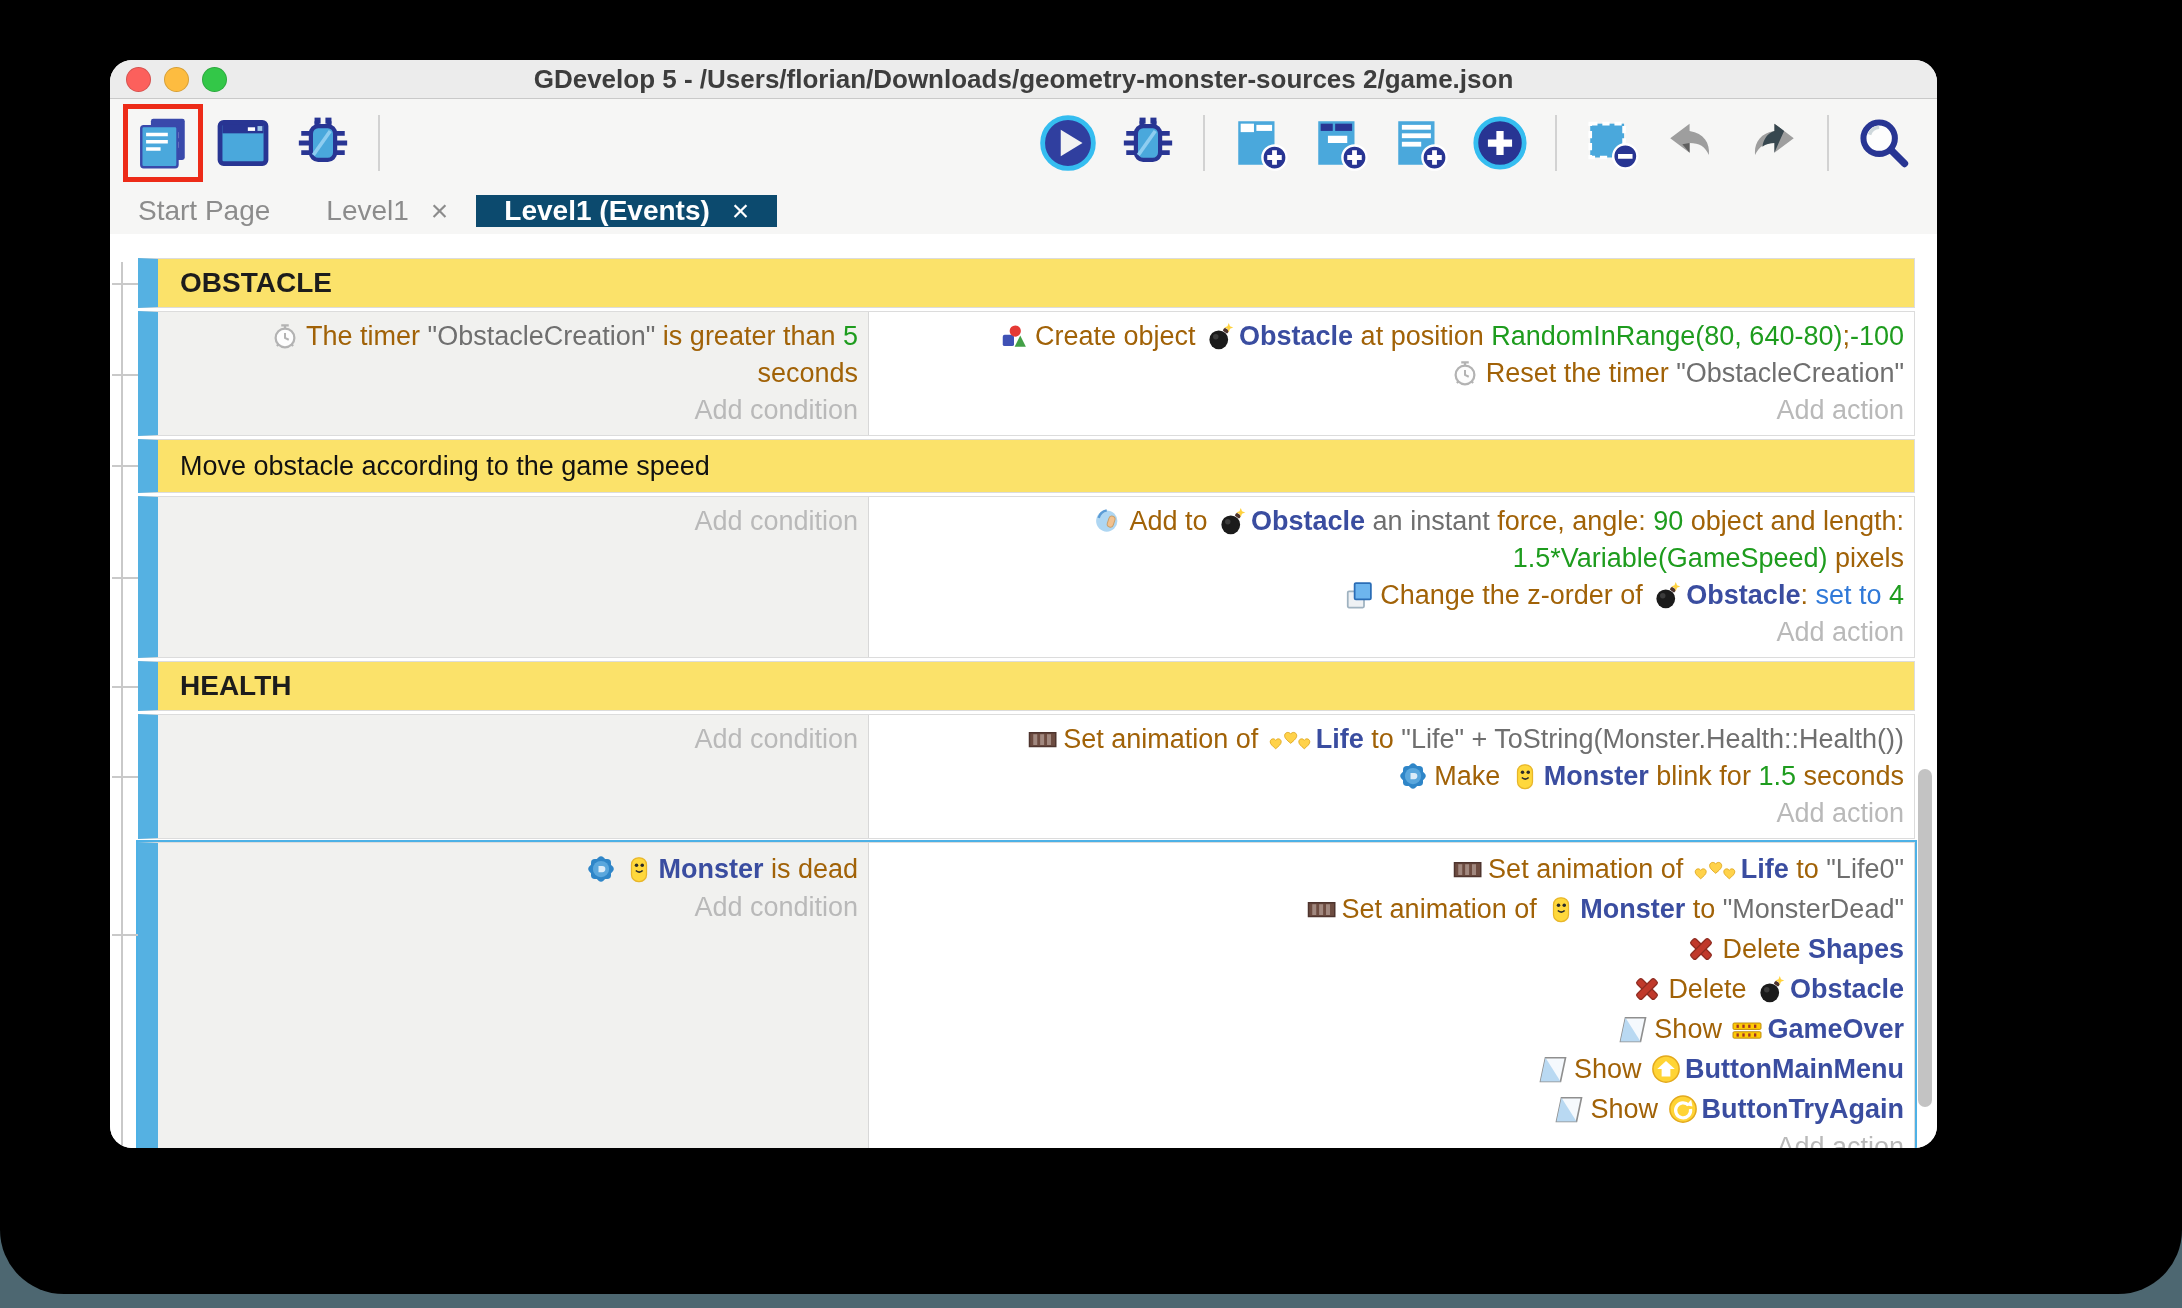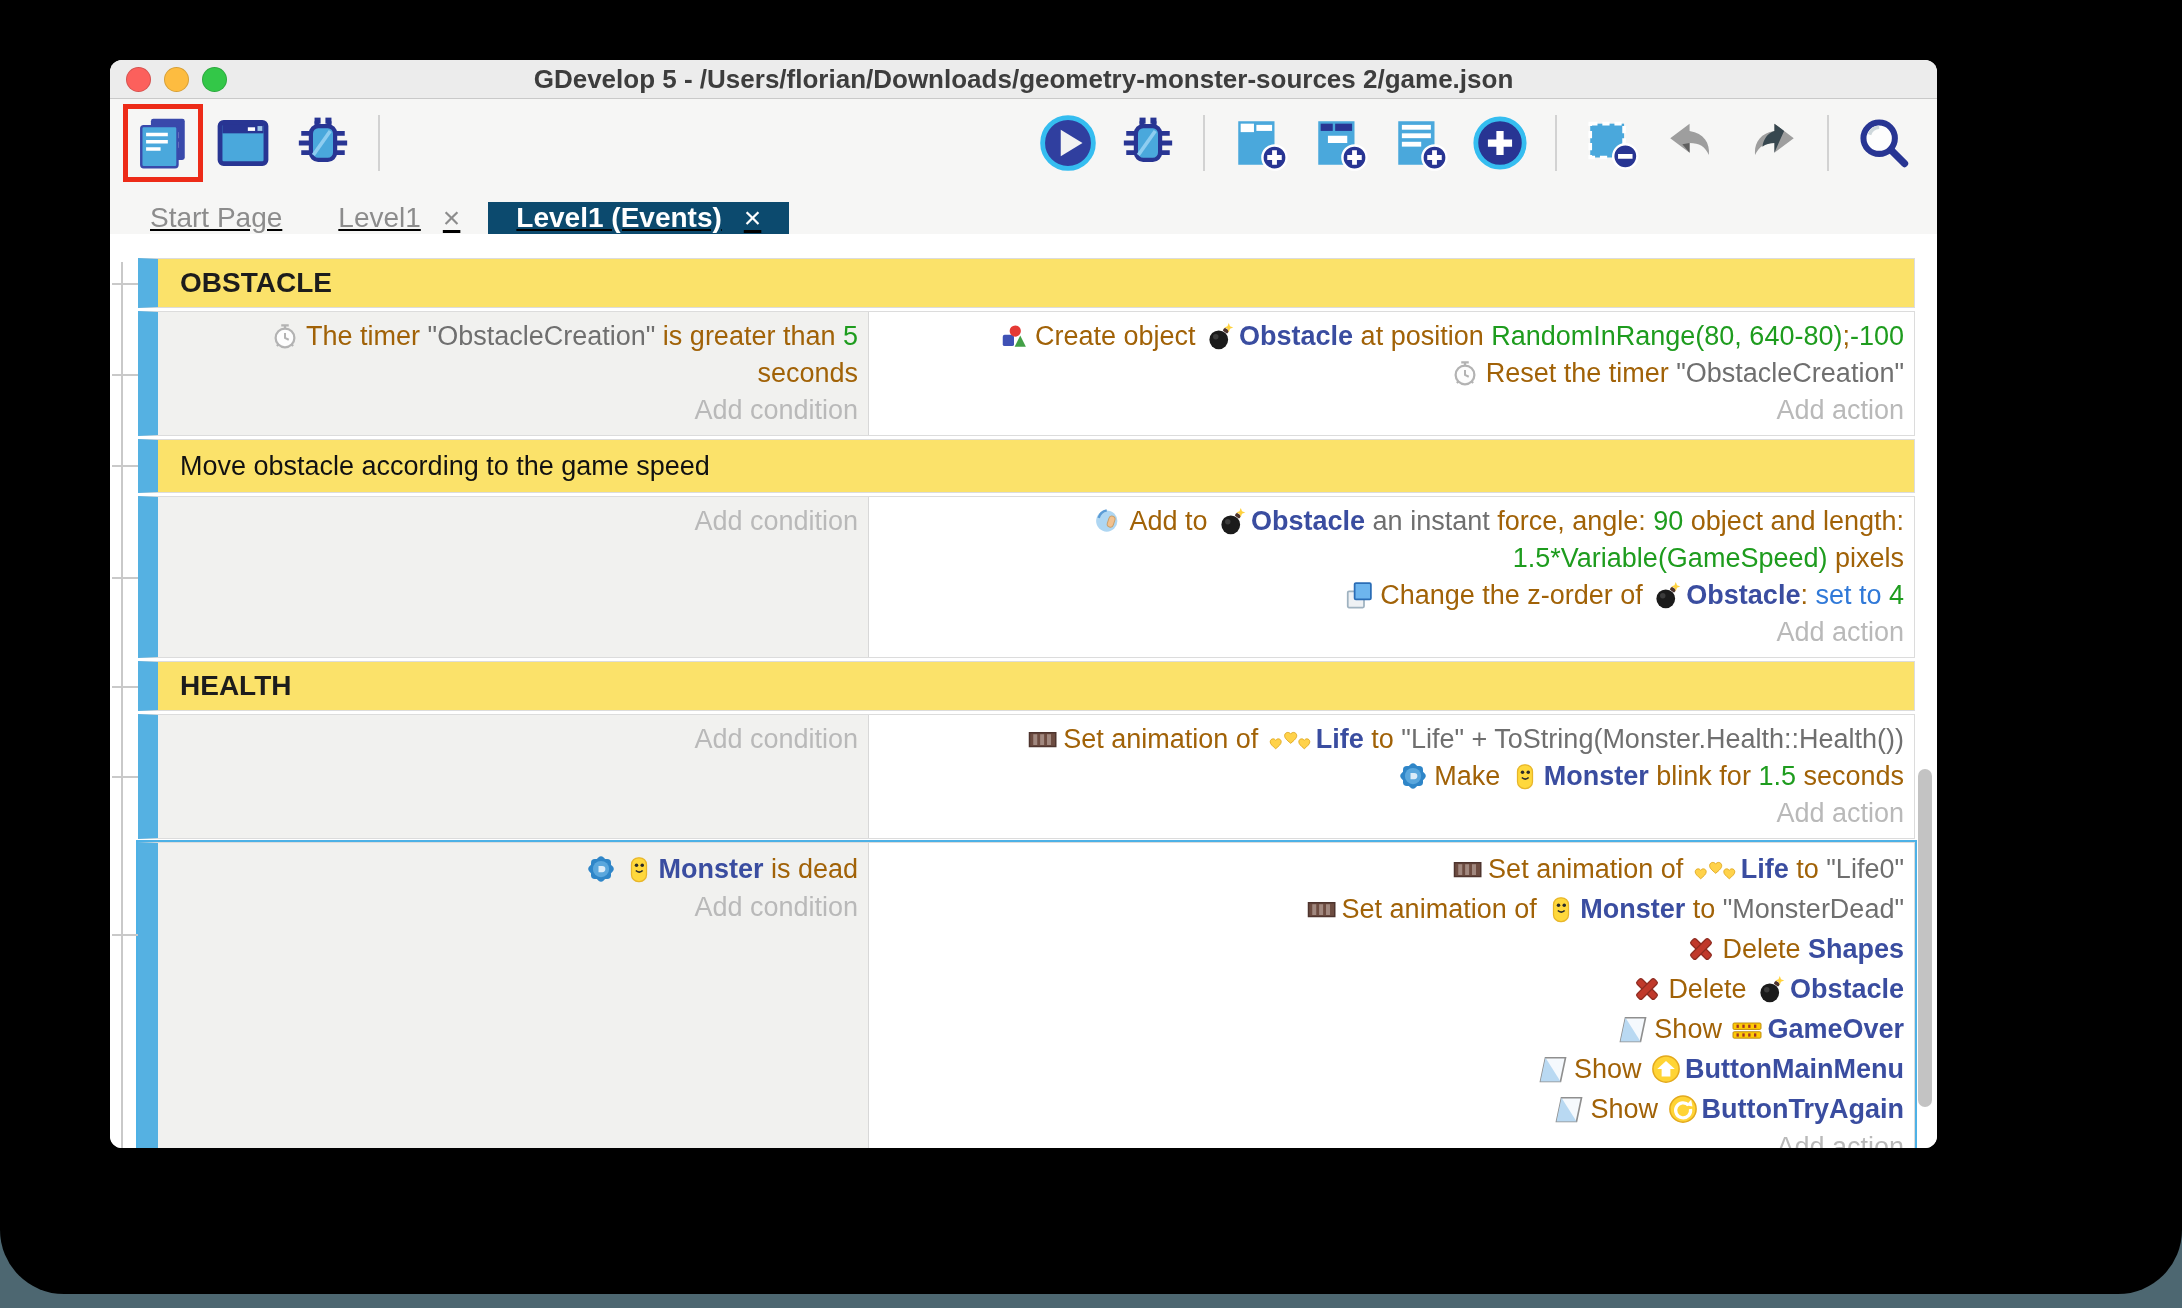--- a/index.html
+++ b/index.html
@@ -3,40 +3,40 @@
 <meta charset="utf-8">
 <style>
   html,body{margin:0;padding:0;}
   body{
     width:2182px;height:1308px;position:relative;overflow:hidden;
     background:#4d6771;font-family:"Liberation Sans",sans-serif;
   }
   .backdrop{position:absolute;left:0;right:0;top:0;bottom:14px;background:#000;border-radius:0 0 64px 64px;}
   .window{
     position:absolute;left:110px;top:60px;width:1827px;height:1088px;
-    background:#fff;border-radius:12px;overflow:hidden;
+    background:#fff;border-radius:22px;overflow:hidden;
     box-shadow:0 25px 70px rgba(0,0,0,.6);
   }
   
   .titlebar{height:38px;background:#ececec;border-bottom:1px solid #c9c9c9;position:relative;
     display:flex;align-items:center;justify-content:center;}
   .traffic{position:absolute;left:16px;top:0;height:100%;display:flex;align-items:center;gap:13px;}
   .tl{width:25px;height:25px;border-radius:50%;border:1px solid rgba(0,0,0,.15);box-sizing:border-box;}
   .tl.red{background:#fc605c;} .tl.yellow{background:#fdbc40;} .tl.green{background:#33c748;}
   .title-text{font-size:26px;font-weight:bold;color:#3d3d3d;}
   
   .toolbar{height:88px;background:#f6f6f5;display:flex;align-items:center;padding:0 20px;}
   .tb-group{display:flex;align-items:center;gap:14px;}
   .tb-right{margin-left:auto;}
   .tb-btn{width:66px;height:68px;display:flex;align-items:center;justify-content:center;position:relative;}
   .tb-btn svg{width:58px;height:58px;}
   .tb-divider{width:2px;height:56px;background:#d2d2d2;margin:0 8px;}
   .red-frame{position:absolute;left:-7px;top:-5px;right:-7px;bottom:-5px;border:5px solid #ed2b18;pointer-events:none;}
   
-  .tabstrip{height:47px;background:#f6f6f5;display:flex;align-items:flex-end;padding-left:12px;text-decoration:underline;}
+  .tabstrip{height:47px;background:#f6f6f5;display:flex;align-items:center;padding-left:0;}
   .tab{display:flex;align-items:center;gap:22px;padding:0 28px;font-size:28px;color:#8c8c8c;}
   .tab .x{font-size:30px;color:#8c8c8c;line-height:1;}
   .tab.active{background:#0c4a6e;color:#fff;font-weight:bold;}
   .tab.active .x{color:#fff;font-weight:normal;}
   
   .content{position:relative;height:915px;background:#fff;overflow:hidden;box-sizing:border-box;padding-top:24px;}
   .rail-v{position:absolute;left:11px;top:28px;width:2px;height:926px;background:#c9c9c9;}
   .rail-t{position:absolute;left:2px;width:26px;height:2px;background:#c9c9c9;}
   .rows{margin-left:28px;margin-right:22px;}
   .block{border:1px solid #dcdcdc;border-left:20px solid #55b1e2;margin-bottom:3px;background:#fff;text-align:right;}

